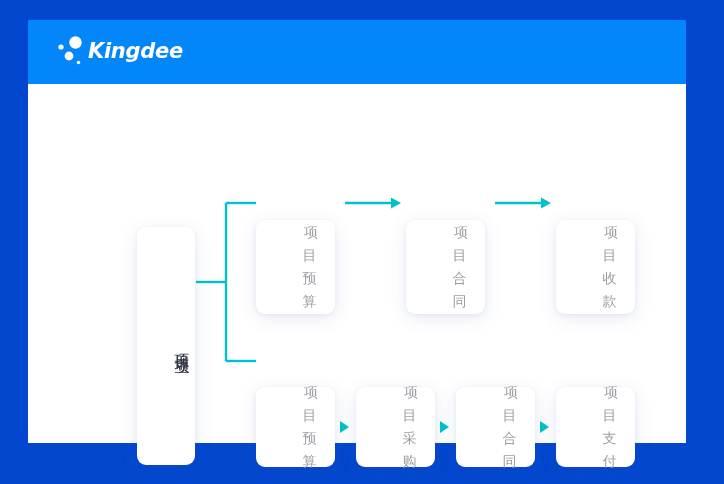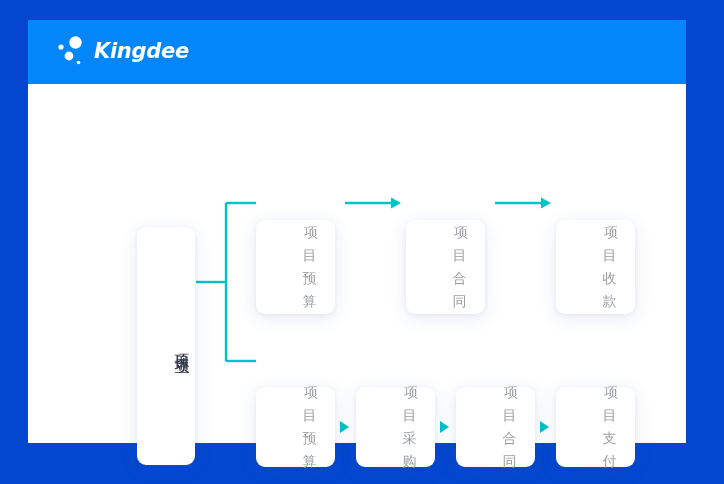--- a/index.html
+++ b/index.html
@@ -46,21 +46,21 @@
   }
 
   
   #logo {
     position: absolute;
     left: 28px;
     top: 13px;
     height: 36px;
     display: flex;
     align-items: center;
-    gap: 8px;
+    gap: 2px;
   }
   #logo-mark {
     width: 30px;
     height: 32px;
     position: relative;
     display: block;
   }
   #logo-text {
     color: #ffffff;
     font-size: 21px;

